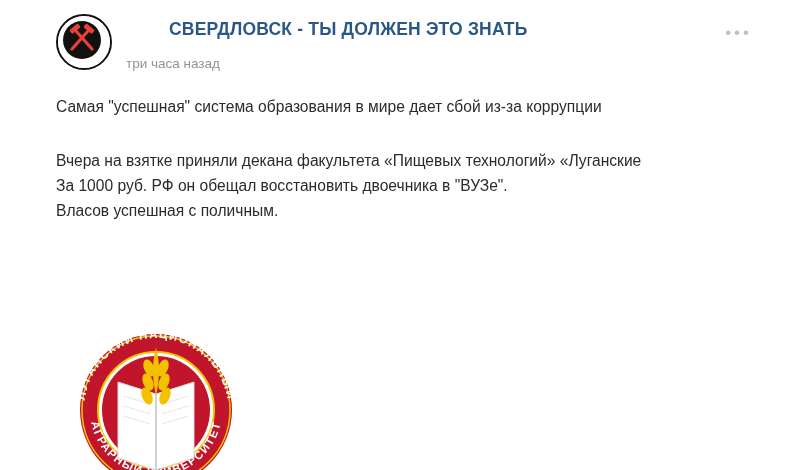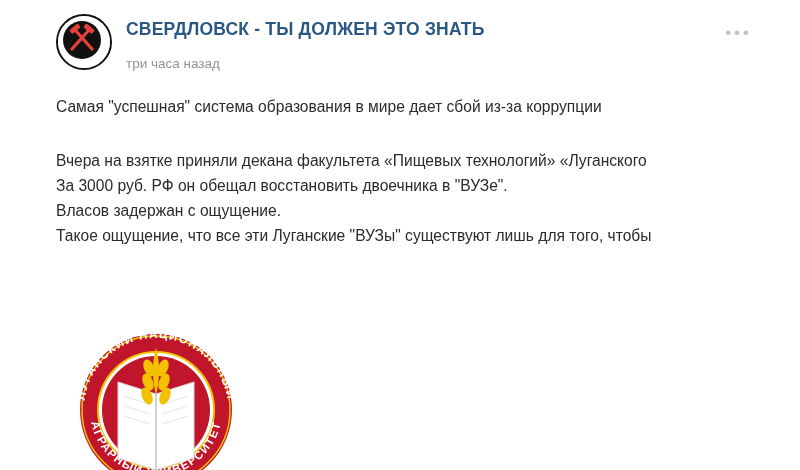--- a/index.html
+++ b/index.html
@@ -56,20 +56,21 @@
     flex-direction: column;
     justify-content: center;
   }
   .group-name {
     font-size: 17.5px;
     font-weight: bold;
     color: #2a5885;
     letter-spacing: 0.2px;
     line-height: 22px;
     white-space: nowrap;
+    margin-left: 43px;
   }
   .timestamp {
     font-size: 13.5px;
     color: #939393;
     line-height: 20px;
     margin-top: 14px;
   }
   .more-btn {
     position: absolute;
     right: 48px;
@@ -148,24 +149,23 @@
       <div class="timestamp">три часа назад</div>
     </div>
 
   </div>
 
   <div class="more-btn">•••</div>
 
   <div class="post-body">
     <p class="lead">Самая "успешная" система образования в мире дает сбой из-за коррупции</p>
     <p class="para">
-      <span class="line">Вчера на взятке приняли декана факультета «Пищевых технологий» «Луганского</span>
-      <span class="line">За 3000 руб. РФ он обещал восстановить двоечника в "ВУЗе".</span>
-      <span class="line">Власов задержан с ощущение.</span>
-      <span class="line">Такое ощущение, что все эти Луганские "ВУЗы" существуют лишь для того, чтобы</span>
+      <span class="line">Вчера на взятке приняли декана факультета «Пищевых технологий» «Луганские</span>
+      <span class="line">За 1000 руб. РФ он обещал восстановить двоечника в "ВУЗе".</span>
+      <span class="line">Власов успешная с поличным.</span>
     </p>
   </div>
 
   <div class="emblem-wrap">
     <svg class="emblem" width="200" height="200" viewBox="0 0 200 200">
       <defs>
         <path id="arcTop" d="M 28,100 A 72,72 0 0 1 172,100"></path>
         <path id="arcBottom" d="M 34,100 A 66,66 0 0 0 166,100"></path>
       </defs>
       <circle cx="100" cy="100" r="76" fill="#c0152a"></circle>

